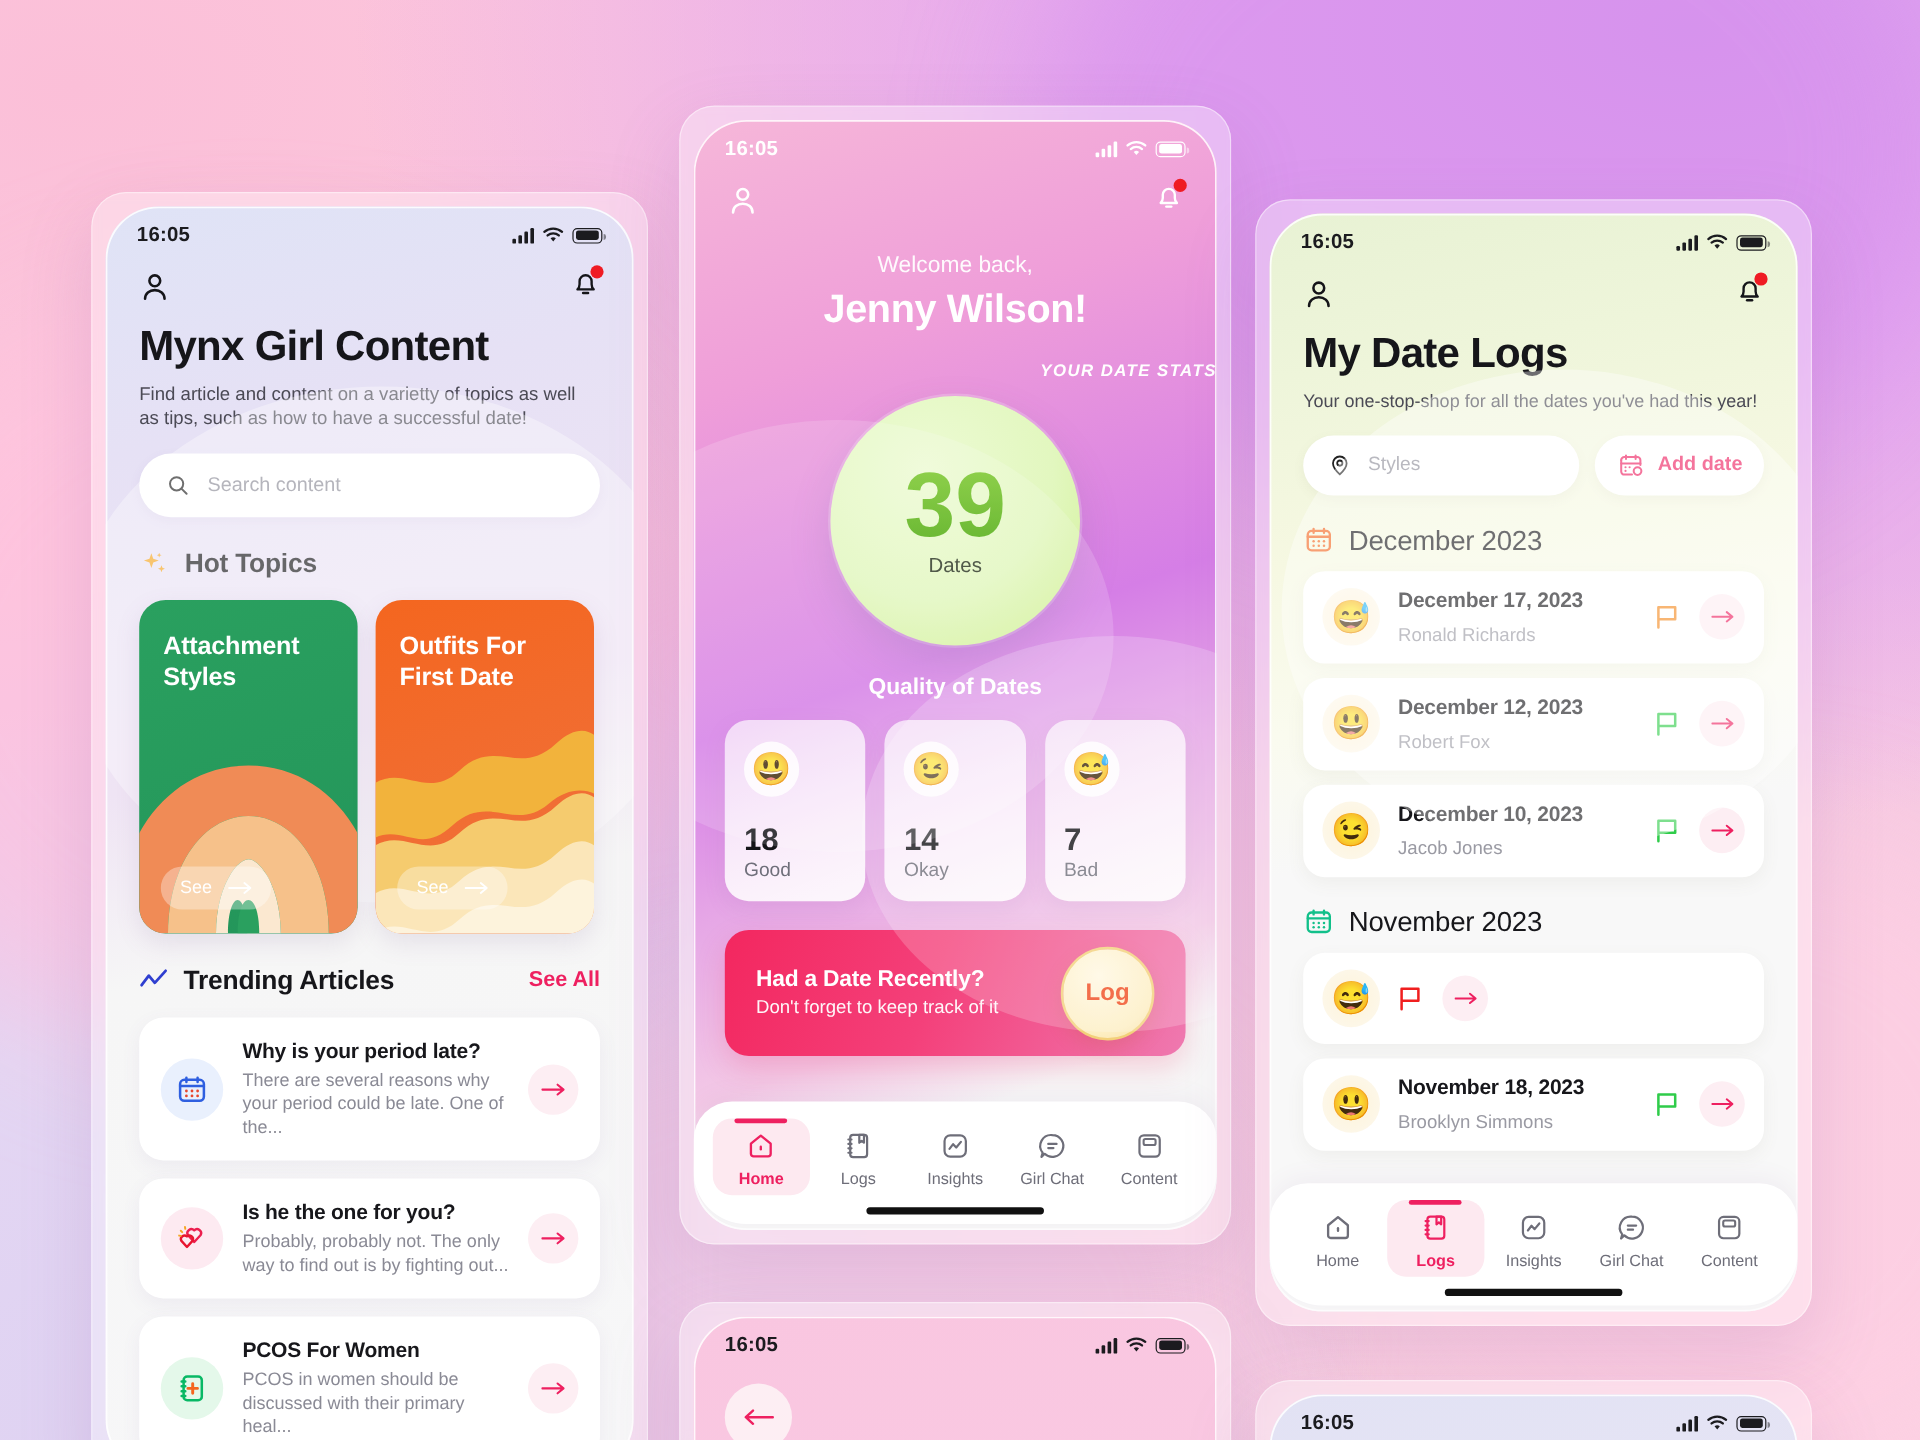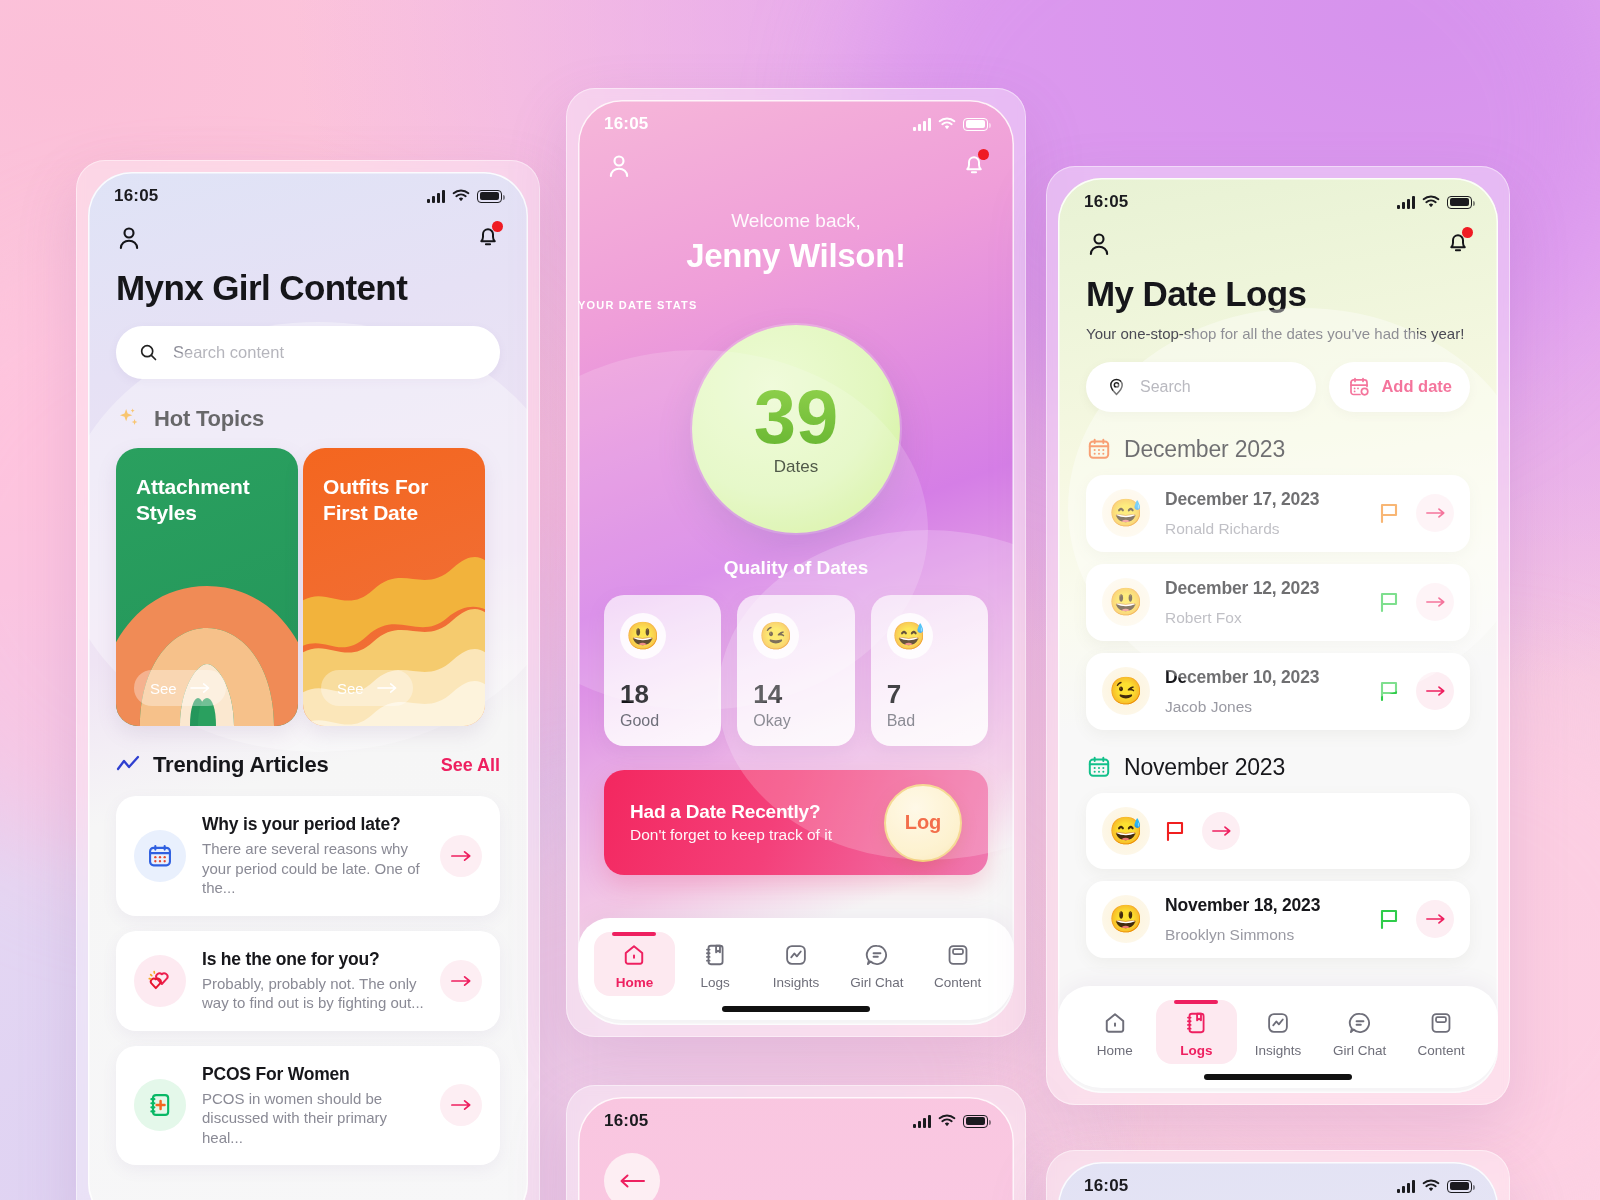--- a/index.html
+++ b/index.html
@@ -73,21 +73,21 @@
   .h1{font-size:35px;font-weight:700;color:#16161a;letter-spacing:-.6px;margin:14px 0 0;}
   .sub{font-size:15.5px;line-height:1.32;color:#4b4a55;margin:10px 0 0;}
   .searchbar{margin-top:18px;height:53px;border-radius:27px;background:#fff;display:flex;align-items:center;
     gap:14px;padding:0 22px;box-shadow:0 3px 10px rgba(120,90,150,.07);}
   .searchbar span{font-size:16.5px;color:#8e8e99;}
   .sec-head{display:flex;align-items:center;gap:11px;margin-top:26px;}
   .sec-head h2{font-size:22px;font-weight:600;color:#16161a;margin:0;letter-spacing:-.2px;}
   .sec-head .spacer{flex:1;}
   .see-all{font-size:18px;font-weight:600;color:#ee2060;}
 
-  .topics{display:flex;gap:5px;margin-top:16px;}
+  .topics{display:flex;gap:15px;margin-top:16px;}
   .topic{position:relative;width:182px;height:278px;border-radius:22px;overflow:hidden;
     box-shadow:0 8px 20px rgba(120,90,150,.13);}
   .topic .tt{position:relative;z-index:3;color:#fff;font-size:21px;font-weight:600;line-height:1.22;
     padding:26px 20px 0;letter-spacing:-.2px;}
   .topic .see{position:absolute;z-index:4;left:18px;bottom:20px;height:36px;padding:0 16px;border-radius:18px;
     background:rgba(255,255,255,.34);display:flex;align-items:center;gap:13px;color:#fff;font-size:15px;}
   .topic svg.art{position:absolute;left:0;bottom:0;width:100%;height:100%;z-index:1;}
 
   .artlist{margin-top:18px;display:flex;flex-direction:column;gap:15px;}
   .article{background:#fff;border-radius:20px;padding:18px 18px;display:flex;align-items:center;gap:16px;
@@ -95,21 +95,21 @@
   .a-ico{flex:0 0 auto;width:52px;height:52px;border-radius:50%;display:flex;align-items:center;justify-content:center;}
   .a-txt{flex:1;min-width:0;}
   .a-title{font-size:17.5px;font-weight:700;color:#17171b;letter-spacing:-.2px;}
   .a-desc{font-size:15px;line-height:1.3;color:#8a8a95;margin-top:4px;}
   .a-go{flex:0 0 auto;width:42px;height:42px;border-radius:50%;background:#fdeef3;display:flex;align-items:center;justify-content:center;}
 
   
   .welcome{text-align:center;color:#fff;margin-top:28px;}
   .welcome .w1{font-size:19px;font-weight:400;opacity:.95;}
   .welcome .w2{font-size:33px;font-weight:700;letter-spacing:-.3px;margin-top:5px;}
-  .stats-label{text-align:left;color:#fff;font-size:11px;font-weight:600;letter-spacing:1.2px;margin-top:24px;}
+  .stats-label{text-align:right;color:#fff;font-size:14px;font-weight:600;letter-spacing:1.2px;margin-top:24px;font-style:italic;}
   .bigcircle{margin:14px auto 0;width:208px;height:208px;border-radius:50%;
     background:radial-gradient(circle at 38% 30%,#edfbd4 0%,#e2f7bf 55%,#cef08e 100%);
     box-shadow:0 16px 34px rgba(120,90,150,.22), 0 0 0 2px rgba(255,255,255,.22);
     display:flex;flex-direction:column;align-items:center;justify-content:center;}
   .bigcircle .num{font-size:76px;font-weight:700;line-height:.95;
     background:linear-gradient(180deg,#7cc92b 0%,#4aa80a 100%);-webkit-background-clip:text;background-clip:text;color:transparent;}
   .bigcircle .lbl{font-size:17px;color:#2f3a27;margin-top:4px;}
   .qtitle{text-align:center;color:#fff;font-size:19px;font-weight:600;margin-top:24px;}
   .qcards{display:flex;gap:16px;padding:0 26px;margin-top:16px;}
   .qcard{flex:1;border-radius:20px;padding:18px 16px 16px;
@@ -204,20 +204,21 @@
       <svg width="28" height="28" viewBox="0 0 24 24">
             <path d="M6.2 16.4h11.6c-1.2-1.1-1.5-2-1.5-3.6v-2.2a4.3 4.3 0 1 0-8.6 0v2.2c0 1.6-.3 2.5-1.5 3.6Z" stroke="#151519" stroke-width="1.7" fill="none" stroke-linejoin="round"></path>
             <path d="M10.2 19h3.6" stroke="#151519" stroke-width="1.7" stroke-linecap="round"></path>
           </svg>
       <div class="dot"></div>
     </div>
   </div>
 
   <div class="pad">
     <h1 class="h1">Mynx Girl Content</h1>
+    <p class="sub">Find article and content on a varietty of topics as well as tips, such as how to have a successful date!</p>
 
     <div class="searchbar">
       <svg width="21" height="21" viewBox="0 0 24 24">
             <circle cx="10.5" cy="10.5" r="6.3" stroke="#222" stroke-width="1.9" fill="none"></circle>
             <path d="M15.3 15.3 20 20" stroke="#222" stroke-width="1.9" stroke-linecap="round"></path>
           </svg>
       <span>Search content</span>
     </div>
 
     <div class="sec-head">
@@ -504,21 +505,21 @@
   <div class="pad">
     <h1 class="h1">My Date Logs</h1>
     <p class="sub" style="font-size:15px">Your one-stop-shop for all the dates you've had this year!</p>
 
     <div class="logs-search">
       <div class="inp">
         <svg width="21" height="21" viewBox="0 0 24 24">
               <path d="M12 21s6.5-6 6.5-10.6A6.5 6.5 0 1 0 5.5 10.4C5.5 15 12 21 12 21Z" stroke="#222" stroke-width="1.7" fill="none" stroke-linejoin="round"></path>
               <circle cx="12" cy="10.2" r="2.5" stroke="#222" stroke-width="1.7" fill="none"></circle>
             </svg>
-        <span>Search</span>
+        <span>Styles</span>
       </div>
       <div class="addbtn">
         <svg width="24" height="24" viewBox="0 0 24 24">
               <path d="M4 7.5a2.6 2.6 0 0 1 2.6-2.6h10.8A2.6 2.6 0 0 1 20 7.5v4" stroke="#ee2060" stroke-width="1.7" fill="none" stroke-linecap="round"></path>
               <path d="M4 7.5v9.4A2.6 2.6 0 0 0 6.6 19.5H13" stroke="#ee2060" stroke-width="1.7" fill="none" stroke-linecap="round"></path>
               <path d="M4 10.2h16M8 3.5v3M16 3.5v3" stroke="#ee2060" stroke-width="1.7" stroke-linecap="round"></path>
               <circle cx="17.6" cy="16.6" r="3.2" stroke="#ee2060" stroke-width="1.7" fill="none"></circle>
               <g fill="#ee2060">
                 <circle cx="7.6" cy="13.4" r=".9"></circle>
                 <circle cx="11" cy="13.4" r=".9"></circle>

